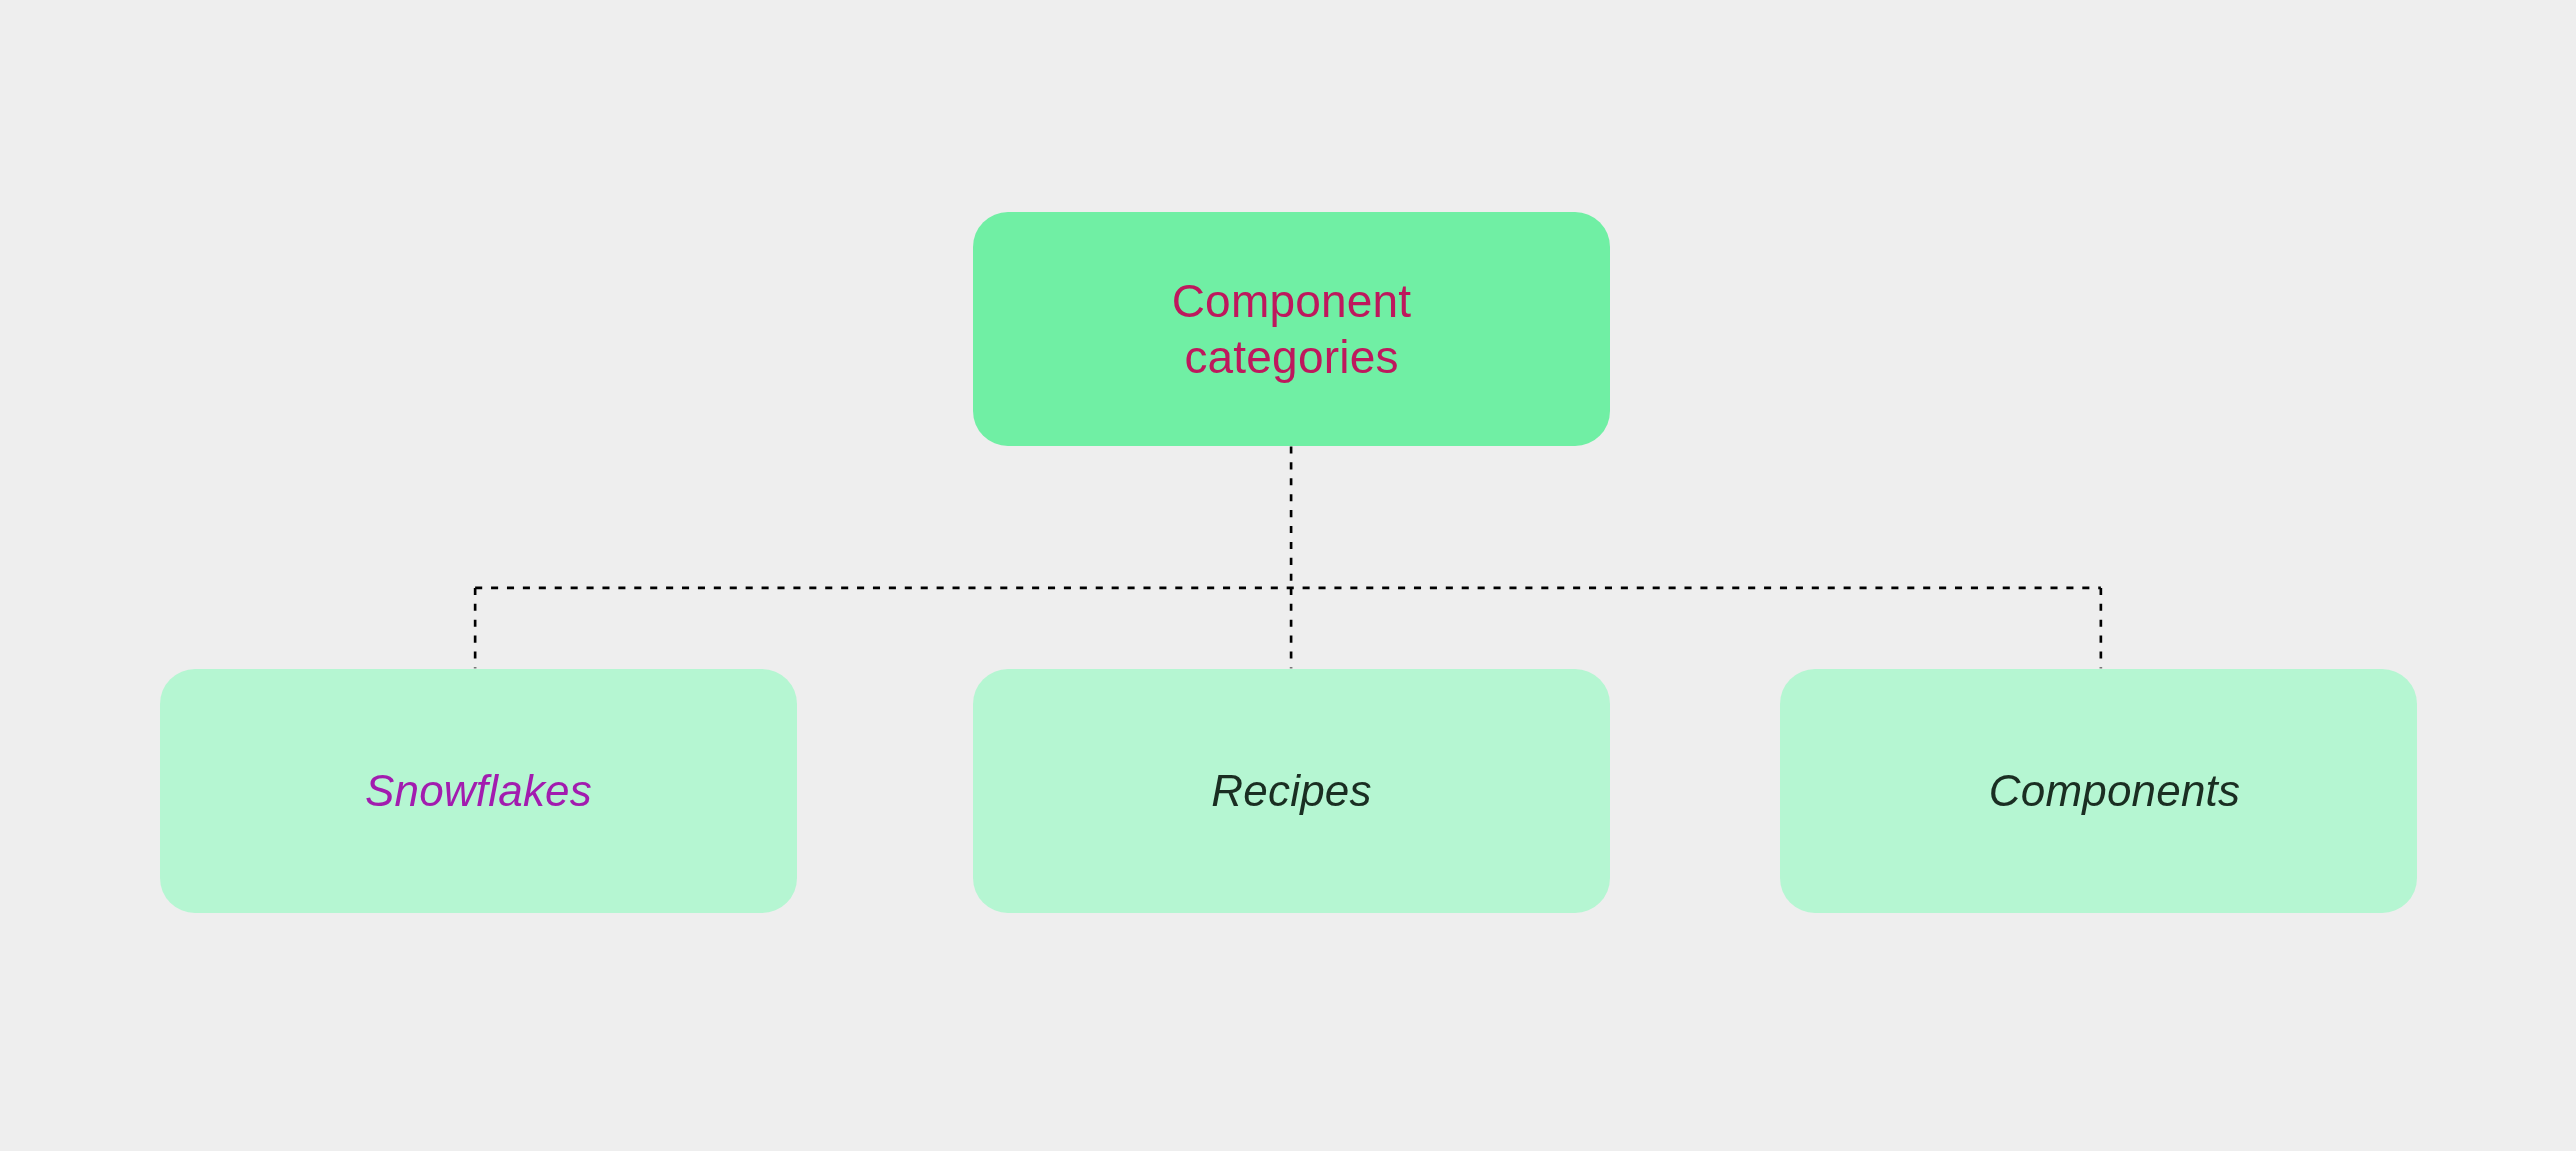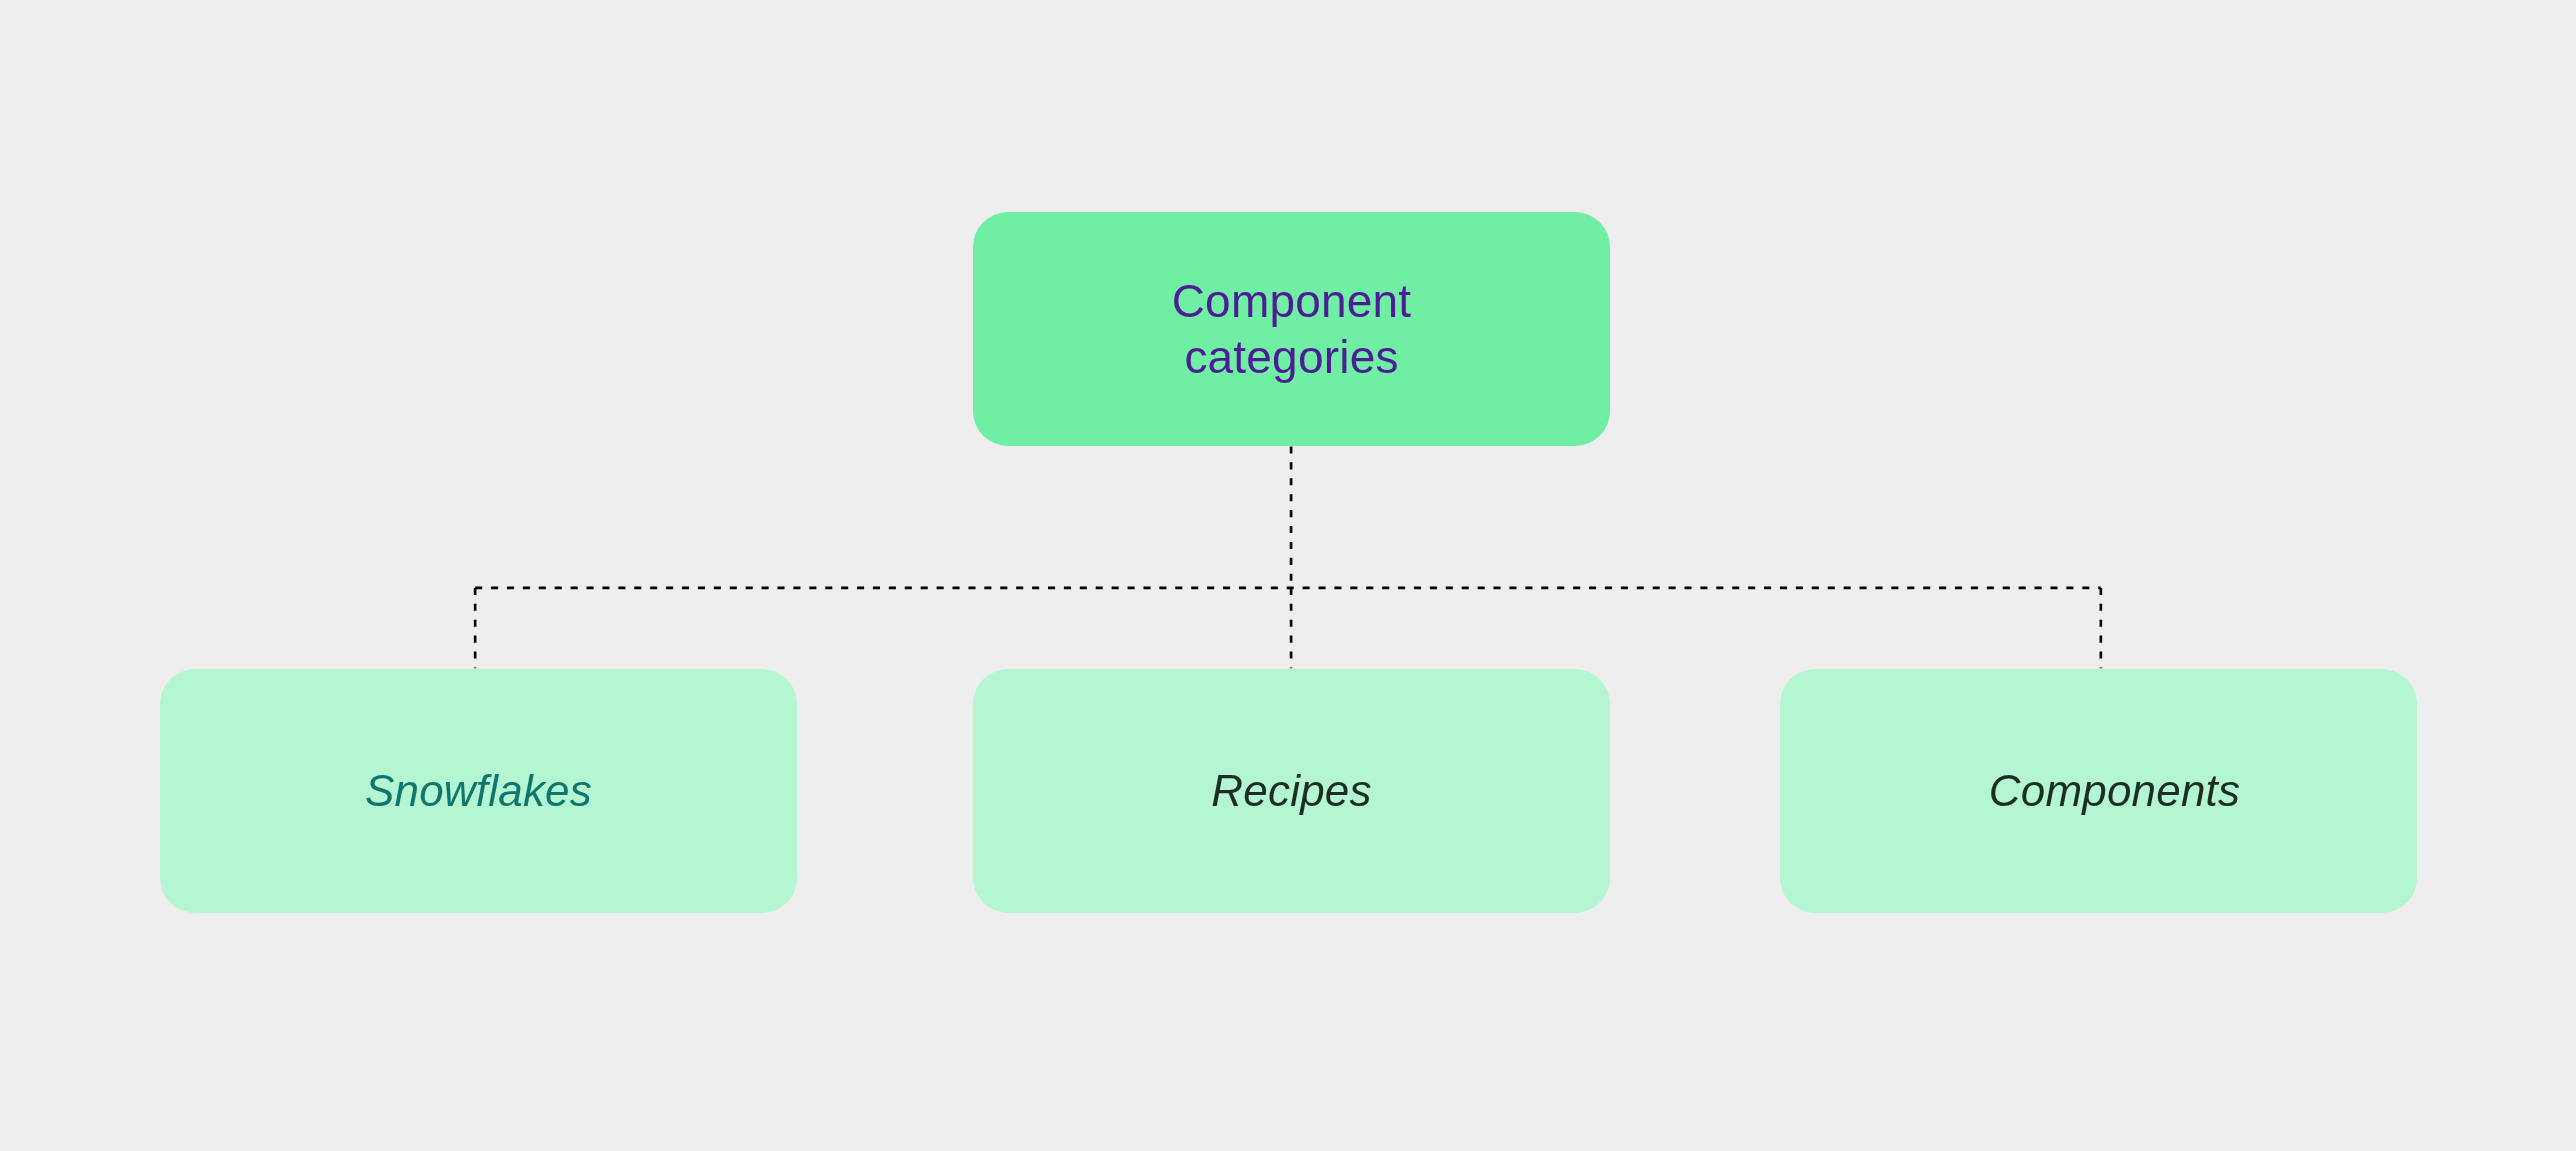--- a/index.html
+++ b/index.html
@@ -84,26 +84,26 @@
   <svg id="connector-layer" viewBox="0 0 2913 1302" width="2576" height="1151" xmlns="http://www.w3.org/2000/svg">
     <g fill="none" stroke="#000000" stroke-width="3" stroke-dasharray="8 10" stroke-linecap="butt">
       <path id="seg-root-stem" d="M 1460 505 L 1460 665"></path>
       <path id="seg-bus" d="M 537 665 L 2376 665"></path>
       <path id="seg-drop-snowflakes" d="M 537 665 L 537 756"></path>
       <path id="seg-drop-recipes" d="M 1460 665 L 1460 756"></path>
       <path id="seg-drop-components" d="M 2376 665 L 2376 756"></path>
     </g>
   </svg>
 
-  <div class="node node-root" id="node-root" style="left: 973px; top: 212px; width: 637px; height: 234px; border-radius: 35px; background: rgb(112, 239, 164); color: #4c1d95;">
+  <div class="node node-root" id="node-root" style="left: 973px; top: 212px; width: 637px; height: 234px; border-radius: 35px; background: rgb(112, 239, 164); color: #be185d;">
     <span class="node-label label-root" style="font-style: normal;">Component
 categories</span>
   </div>
 
-  <div class="node node-child" id="node-child-0" style="left: 160px; top: 669px; width: 637px; height: 244px; border-radius: 35px; background: rgb(181, 246, 210); color: #0f766e;">
+  <div class="node node-child" id="node-child-0" style="left: 160px; top: 669px; width: 637px; height: 244px; border-radius: 35px; background: rgb(181, 246, 210); color: #a21caf;">
     <span class="node-label label-child" style="font-style: italic;">Snowflakes</span>
   </div>
 
   <div class="node node-child" id="node-child-1" style="left: 973px; top: 669px; width: 637px; height: 244px; border-radius: 35px; background: rgb(181, 246, 210); color: rgb(26, 46, 34); justify-content: center;">
     <span class="node-label label-child" style="font-style: italic;">Recipes</span>
   </div>
 
   <div class="node node-child" id="node-child-2" style="left: 1780px; top: 669px; width: 637px; height: 244px; border-radius: 35px; background: rgb(181, 246, 210); color: rgb(26, 46, 34);">
     <span class="node-label label-child" style=" margin-left: 32px;">Components</span>
   </div>

